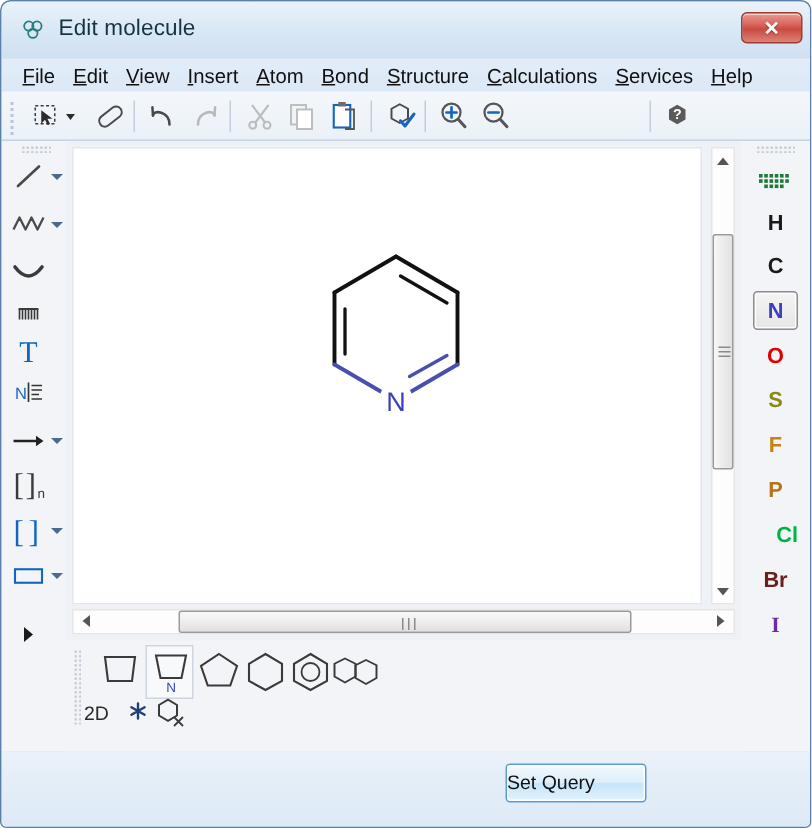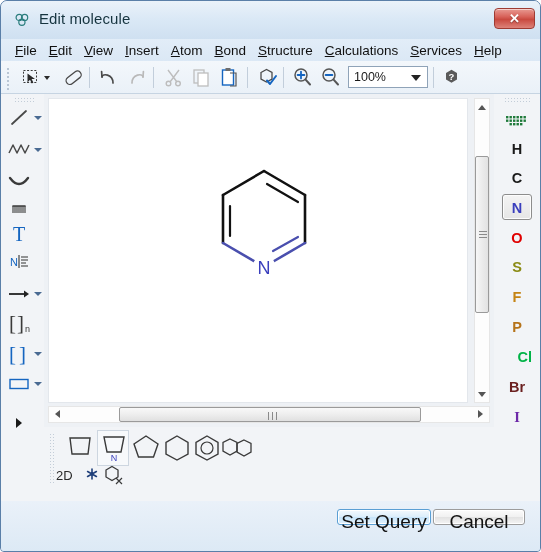--- a/index.html
+++ b/index.html
@@ -279,26 +279,25 @@
   }
 
   
   #btnbar {
     position: absolute; left: 0; top: 500px;
     width: 541px; height: 52px;
     background: linear-gradient(180deg, #eaf1f9 0%, #dce9f5 100%);
   }
   .dlg-btn {
     position: absolute; top: 8px;
-    height: 16px;
-    box-sizing: border-box;
-    font-size: 19px; color: #111;
+    height: 26px;
+    box-sizing: border-box;
+    font-size: 13px; color: #111;
     border-radius: 3px;
     cursor: pointer;
-    text-align: center;
     line-height: 24px;
   }
   #btn-setquery {
     left: 336px; width: 94px;
     background: linear-gradient(180deg,#f3f9fd 0%,#dceefb 48%,#c6e4fa 52%,#e2f2fd 100%);
     border: 1px solid #5a9fd4;
     box-shadow: 0 0 0 1px #ffffff inset;
   }
   #btn-cancel {
     left: 432px; width: 92px;
@@ -434,24 +433,20 @@
     </div>
 
     <div class="tb-btn" style="left:317px;">
       <svg width="25" height="25" viewBox="0 0 25 25">
         <circle cx="11" cy="10" r="6" fill="none" stroke="#555" stroke-width="1.5"></circle>
         <path d="M15.6 14.6 L20 19.5" stroke="#555" stroke-width="2" stroke-linecap="round"></path>
         <path d="M7.6 10 L14.4 10" stroke="#1565c0" stroke-width="1.8" stroke-linecap="round"></path>
       </svg>
     </div>
 
-    <div id="zoom-combo">
-      <div class="val">100%</div>
-      <div class="arrow"></div>
-    </div>
 
     <div class="tb-sep" style="left:432px;"></div>
 
     <div class="tb-btn" style="left:438px;">
       <svg width="25" height="25" viewBox="0 0 25 25">
         <path d="M7 8 L12.5 4.8 L18 8 L18 14.6 L12.5 17.8 L7 14.6 Z" fill="#5a5a5a"></path>
         <text x="12.5" y="14.6" font-family="Liberation Sans, sans-serif" font-size="9.5" font-weight="bold" fill="#ffffff" text-anchor="middle">?</text>
       </svg>
     </div>
   </div>
@@ -707,16 +702,15 @@
       <div class="rt-item" style="top:190px;color:#c58415;">F</div>
       <div class="rt-item" style="top:220px;color:#b5731a;">P</div>
       <div class="rt-item" style="top:250px;color:#00b347;text-align:right;">Cl</div>
       <div class="rt-item" style="top:280px;color:#6b2020;">Br</div>
       <div class="rt-item" style="top:310px;color:#6d29a8;font-family:'Liberation Serif',serif;">I</div>
     </div>
   </div>
 
   <div id="btnbar">
     <div id="btn-setquery" class="dlg-btn">Set Query</div>
-    <div id="btn-cancel" class="dlg-btn">Cancel</div>
   </div>
 
 </div>
 
 </body></html>

